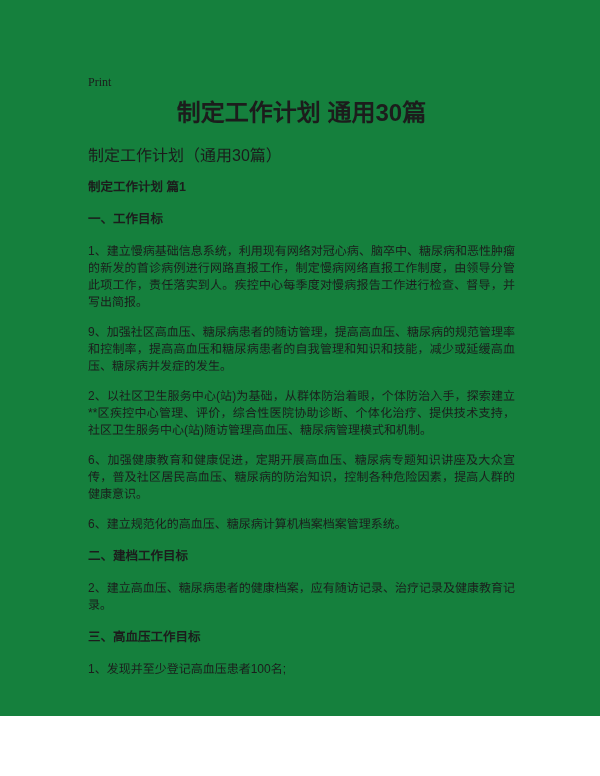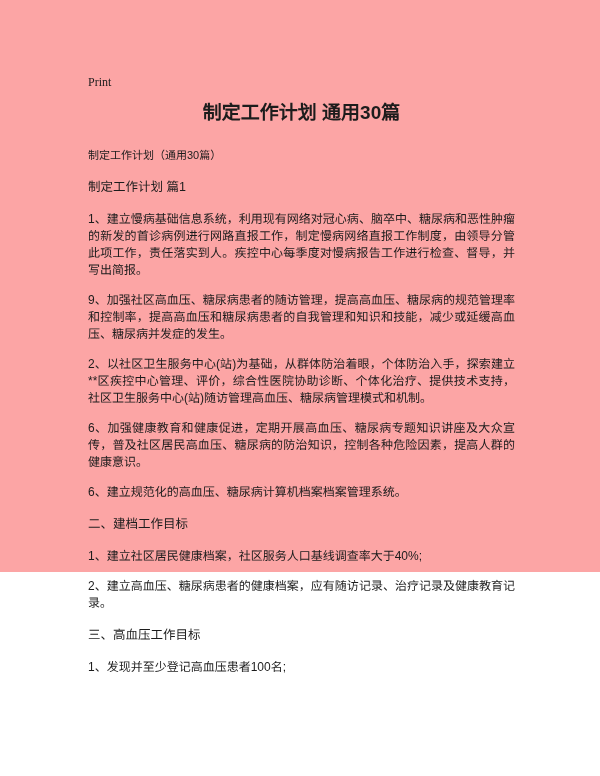--- a/index.html
+++ b/index.html
@@ -10,54 +10,54 @@
   body {
     width: 600px;
     height: 776px;
     overflow: hidden;
     color: #1c1c1c;
     font-family: "Liberation Sans", "DejaVu Sans", sans-serif;
   }
   .page {
     box-sizing: border-box;
     width: 600px;
-    height: 572px;
+    height: 716px;
     padding: 72px 85px 40px 88px;
-    background: #fca5a5;
+    background: #15803d;
   }
   .print-link {
     display: inline-block;
     font-family: "Liberation Serif", "DejaVu Serif", serif;
     font-size: 12px;
     line-height: 14px;
     color: #1c1c1c;
     text-decoration: none;
     cursor: pointer;
   }
   .doc-title {
     margin: 11px 0 22px 0;
     text-align: center;
-    font-size: 19px;
+    font-size: 24px;
     line-height: 24px;
     font-weight: bold;
     color: #1c1c1c;
   }
   .doc-subtitle {
     margin: 5px 0;
-    font-size: 11px;
+    font-size: 16px;
     line-height: 17px;
     font-weight: normal;
     color: #1c1c1c;
   }
   .doc-body { }
   .doc-body .heading {
     margin: 15px 0;
     font-size: 12.5px;
     line-height: 17px;
-    font-weight: normal;
+    font-weight: bold;
     color: #1c1c1c;
   }
   .doc-body .paragraph {
     margin: 13px 0;
     font-size: 12px;
     line-height: 17px;
     font-weight: normal;
     color: #1c1c1c;
     text-align: justify;
     text-justify: inter-ideograph;
@@ -70,25 +70,25 @@
 <div class="page">
 
   <a class="print-link">Print</a>
 
   <h1 class="doc-title">制定工作计划 通用30篇</h1>
 
   <p class="doc-subtitle">制定工作计划（通用30篇）</p>
 
   <main class="doc-body">
       <h2 class="heading">制定工作计划 篇1</h2>
+      <h2 class="heading">一、工作目标</h2>
       <p class="paragraph">1、建立慢病基础信息系统，利用现有网络对冠心病、脑卒中、糖尿病和恶性肿瘤的新发的首诊病例进行网路直报工作，制定慢病网络直报工作制度，由领导分管此项工作，责任落实到人。疾控中心每季度对慢病报告工作进行检查、督导，并写出简报。</p>
       <p class="paragraph">9、加强社区高血压、糖尿病患者的随访管理，提高高血压、糖尿病的规范管理率和控制率，提高高血压和糖尿病患者的自我管理和知识和技能，减少或延缓高血压、糖尿病并发症的发生。</p>
       <p class="paragraph">2、以社区卫生服务中心(站)为基础，从群体防治着眼，个体防治入手，探索建立**区疾控中心管理、评价，综合性医院协助诊断、个体化治疗、提供技术支持，社区卫生服务中心(站)随访管理高血压、糖尿病管理模式和机制。</p>
       <p class="paragraph">6、加强健康教育和健康促进，定期开展高血压、糖尿病专题知识讲座及大众宣传，普及社区居民高血压、糖尿病的防治知识，控制各种危险因素，提高人群的健康意识。</p>
       <p class="paragraph">6、建立规范化的高血压、糖尿病计算机档案档案管理系统。</p>
       <h2 class="heading">二、建档工作目标</h2>
-      <p class="paragraph">1、建立社区居民健康档案，社区服务人口基线调查率大于40%;</p>
       <p class="paragraph">2、建立高血压、糖尿病患者的健康档案，应有随访记录、治疗记录及健康教育记录。</p>
       <h2 class="heading">三、高血压工作目标</h2>
       <p class="paragraph">1、发现并至少登记高血压患者100名;</p>
     </main>
 
 </div>
 
 </body></html>

